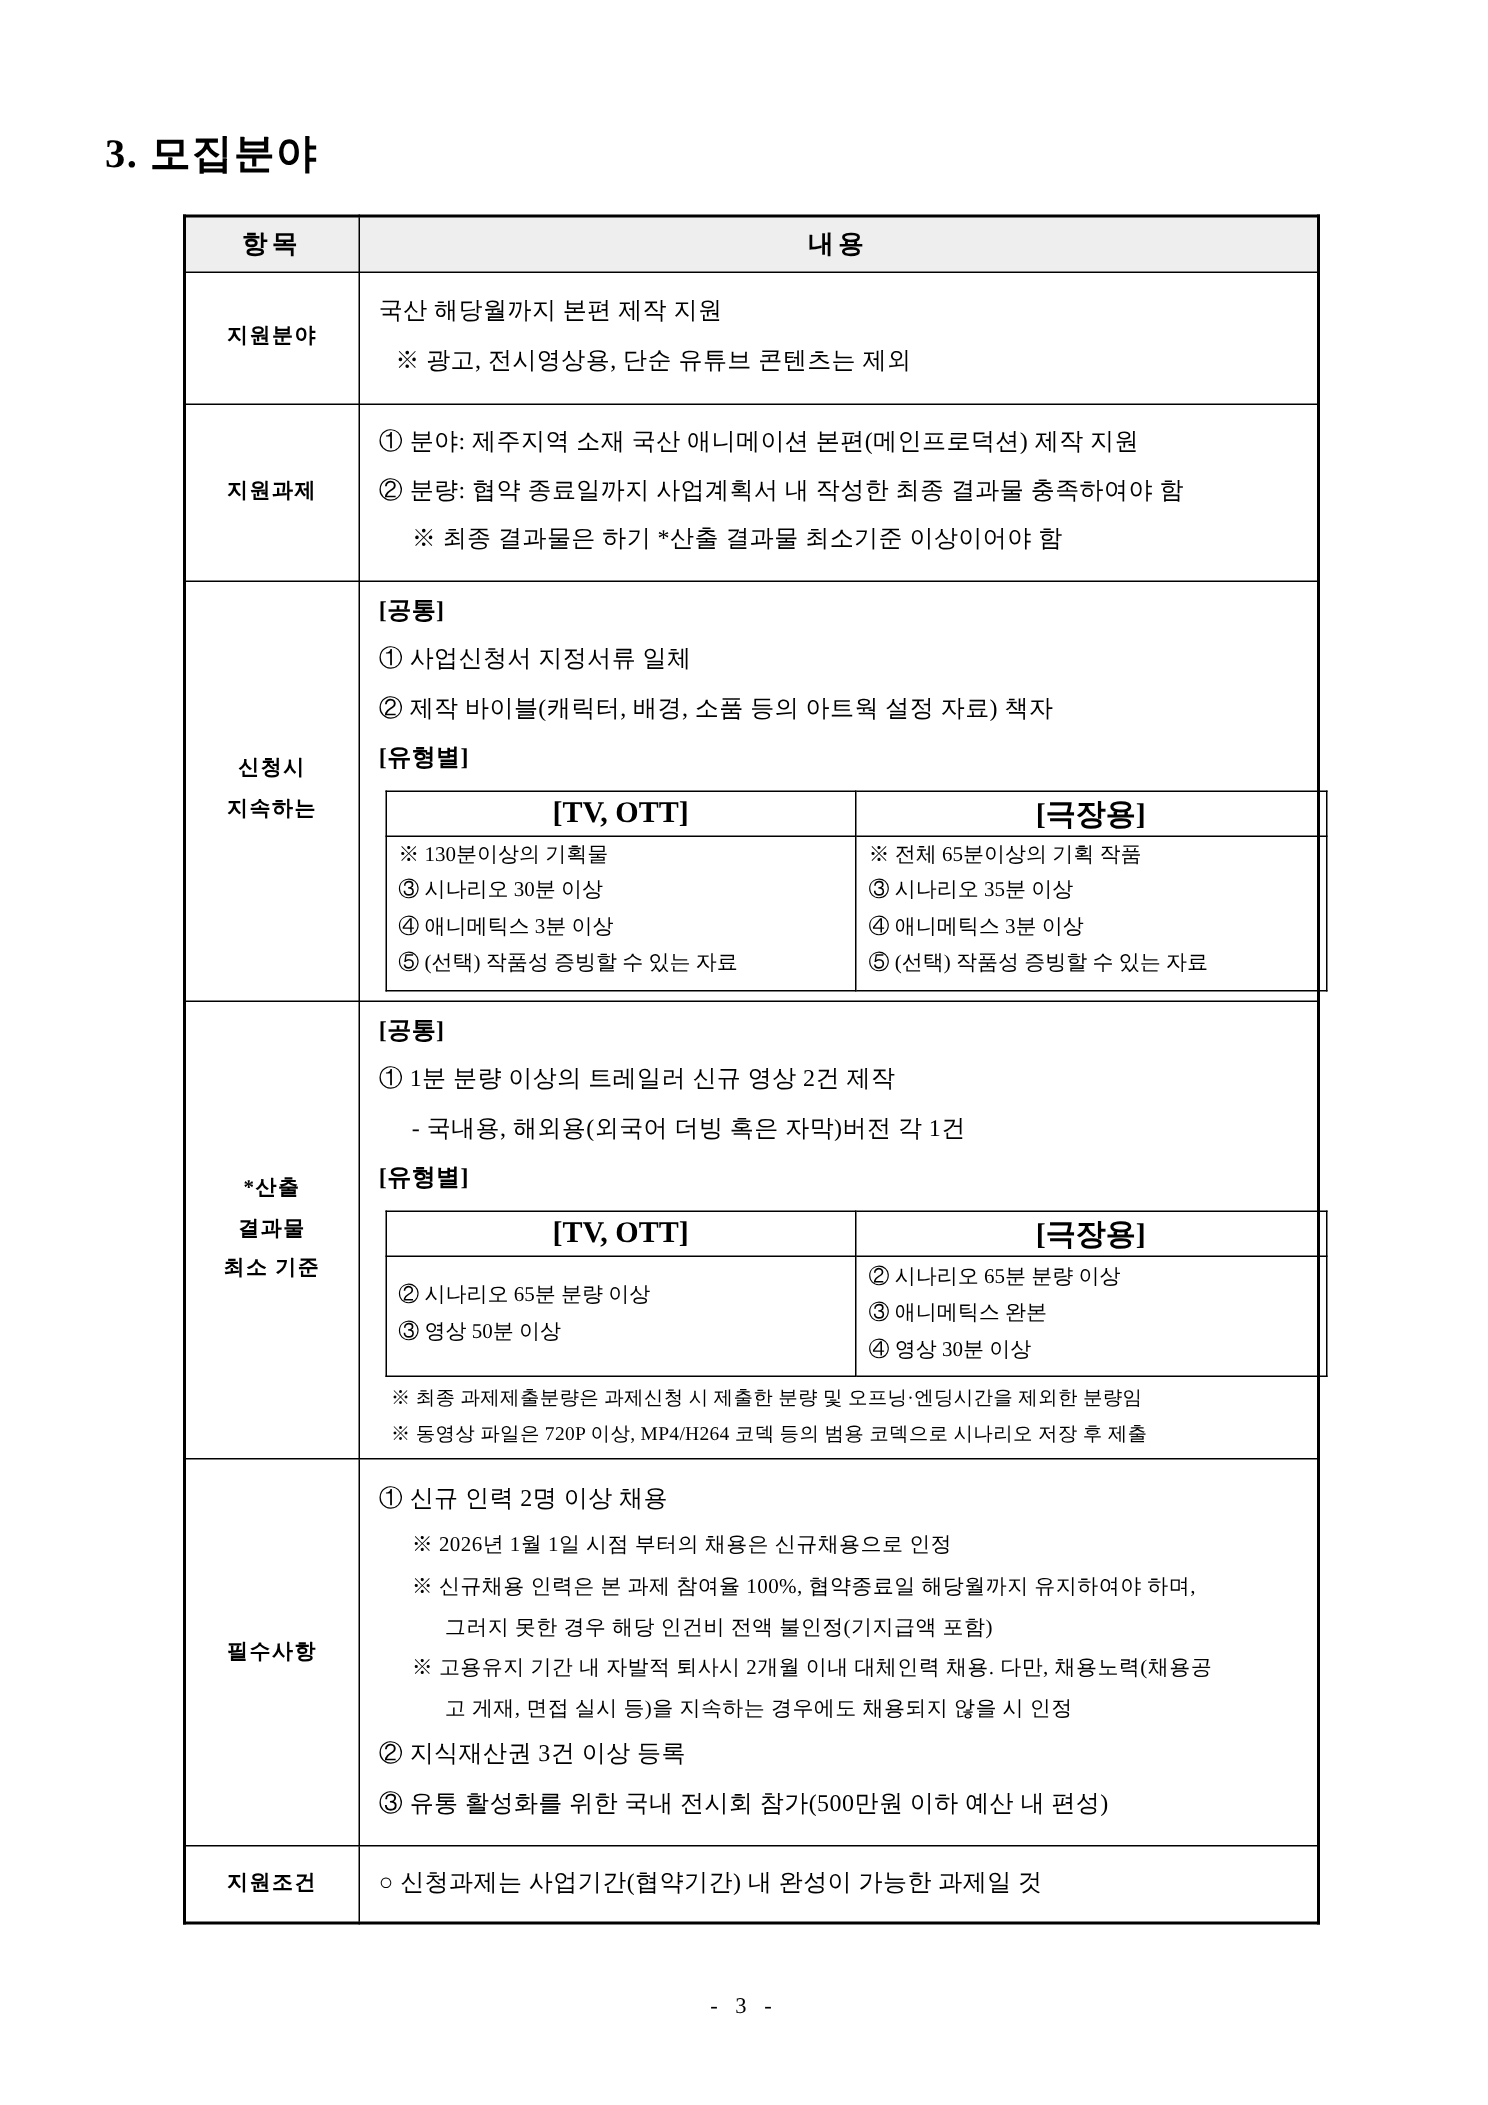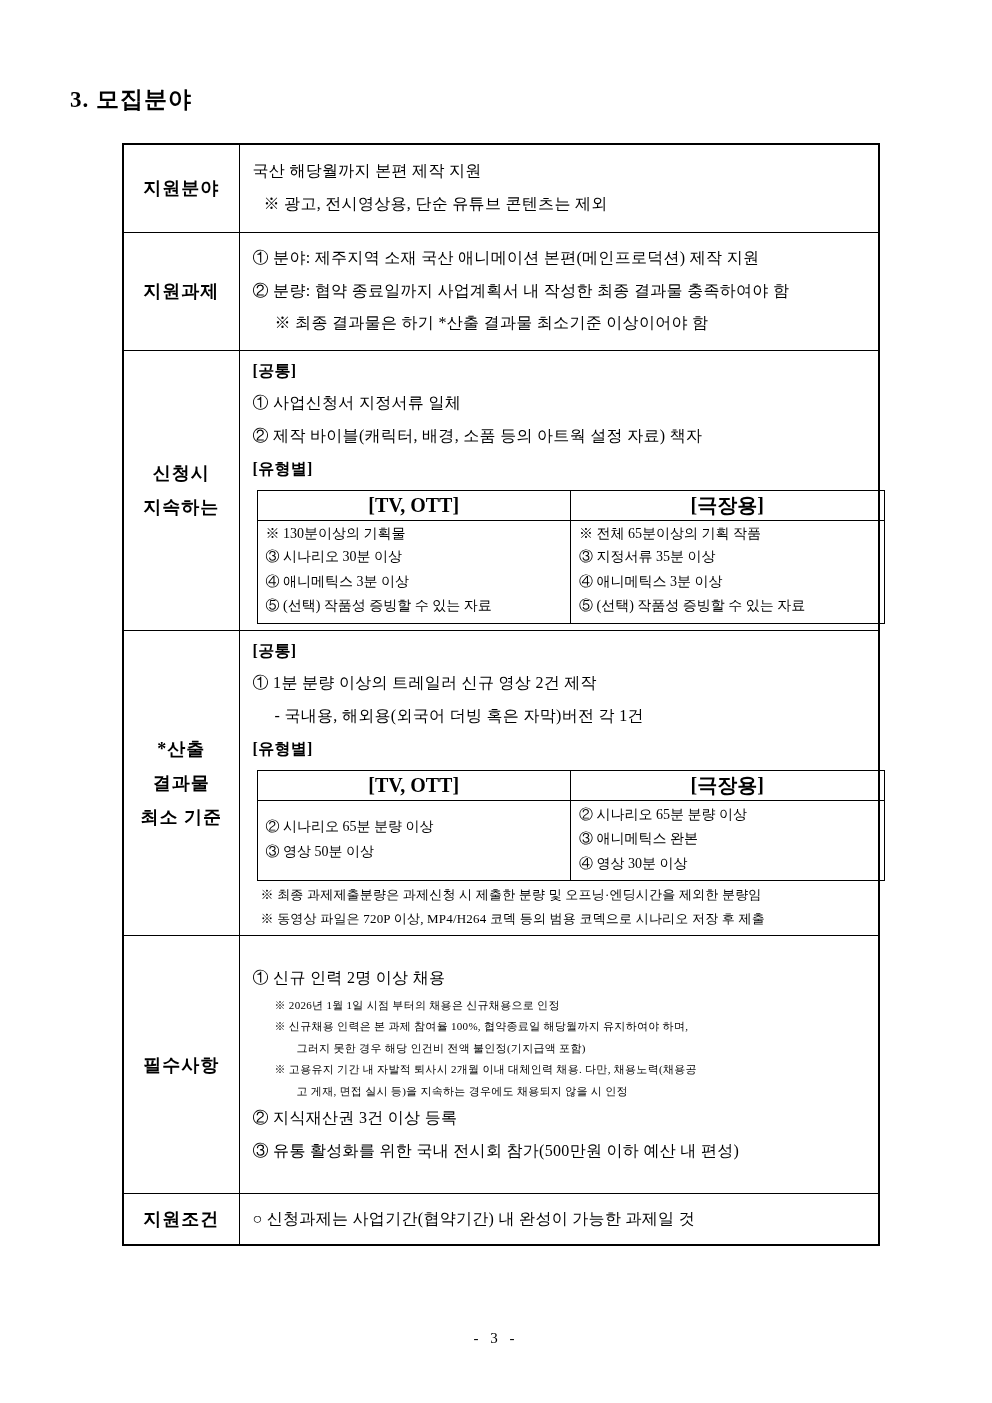--- a/index.html
+++ b/index.html
@@ -3,21 +3,21 @@
 <meta charset="utf-8">
 <style>
   html,body{margin:0;padding:0;background:#ffffff;}
   body{
     width:992px;height:1403px;position:relative;
     font-family:"Liberation Serif","DejaVu Serif",serif;
     color:#000;
   }
   .title{
     position:absolute;left:70px;top:84px;margin:0;
-    font-size:23px;font-weight:bold;letter-spacing:1px;
+    font-size:27px;font-weight:bold;letter-spacing:1px;
   }
   table.doc{
     position:absolute;left:122px;top:143px;width:756px;
     border-collapse:collapse;table-layout:fixed;
     border:2px solid #000;
   }
   table.doc > tbody > tr > td{border:1px solid #000;vertical-align:middle;}
   col.c1{width:116px;}
   col.c2{width:640px;}
   tr.hdr{height:37px;}
@@ -25,30 +25,30 @@
     background:#eeeeee;text-align:center;font-weight:bold;
     font-size:17px;letter-spacing:3px;
   }
   tr.r0{height:88px;}
   tr.r1{height:118px;}
   tr.r2{height:265px;}
   tr.r3{height:305px;}
   tr.r4{height:258px;}
   tr.r5{height:51px;}
   td.lbl{
-    text-align:center;font-weight:bold;font-size:18px;
+    text-align:center;font-weight:bold;font-size:14px;
     letter-spacing:1px;line-height:1.9;
   }
   td.cnt{padding:4px 6px 4px 13px;font-size:16px;}
   .line{line-height:2.05;white-space:nowrap;letter-spacing:0.3px;}
   .bold{font-weight:bold;}
   .ind-s{padding-left:11px;}
   .ind1{padding-left:22px;}
   .ind2{padding-left:44px;}
-  .sub{font-size:11px;line-height:1.95;}
+  .sub{font-size:14px;line-height:1.95;}
   table.inner{
     width:628px;margin:4px 0 2px 4px;border-collapse:collapse;
     table-layout:fixed;border:1px solid #000;
   }
   table.inner td{border:1px solid #000;width:50%;}
   tr.ih{height:27px;}
   tr.ih td{text-align:center;font-weight:bold;font-size:20px;}
   td.ibody{vertical-align:middle;padding:2px 8px 4px 8px;font-size:14px;}
   .inote{text-align:left;line-height:1.6;white-space:nowrap;}
   .iline{line-height:1.75;white-space:nowrap;}
@@ -65,20 +65,24 @@
 
   <h1 class="title">3. 모집분야</h1>
 
   <table class="doc">
     <colgroup>
         <col class="c1">
         <col class="c2">
       </colgroup>
     <tbody>
 
+      <tr class="hdr">
+        <td>항목</td>
+        <td>내용</td>
+      </tr>
 
       <tr class="r0">
         <td class="lbl">지원분야</td>
         <td class="cnt">
           <div class="line">국산 해당월까지 본편 제작 지원</div>
           <div class="line ind-s">※ 광고, 전시영상용, 단순 유튜브 콘텐츠는 제외</div>
         </td>
       </tr>
 
       <tr class="r1">
@@ -108,21 +112,21 @@
               </tr>
               <tr>
                 <td class="ibody">
                   <div class="inote">※ 130분이상의 기획물</div>
                   <div class="iline">③ 시나리오 30분 이상</div>
                   <div class="iline">④ 애니메틱스 3분 이상</div>
                   <div class="iline">⑤ (선택) 작품성 증빙할 수 있는 자료</div>
                 </td>
                 <td class="ibody">
                   <div class="inote">※ 전체 65분이상의 기획 작품</div>
-                  <div class="iline">③ 지정서류 35분 이상</div>
+                  <div class="iline">③ 시나리오 35분 이상</div>
                   <div class="iline">④ 애니메틱스 3분 이상</div>
                   <div class="iline">⑤ (선택) 작품성 증빙할 수 있는 자료</div>
                 </td>
               </tr>
             </tbody>
           </table>
         </td>
       </tr>
 
       <tr class="r3">

